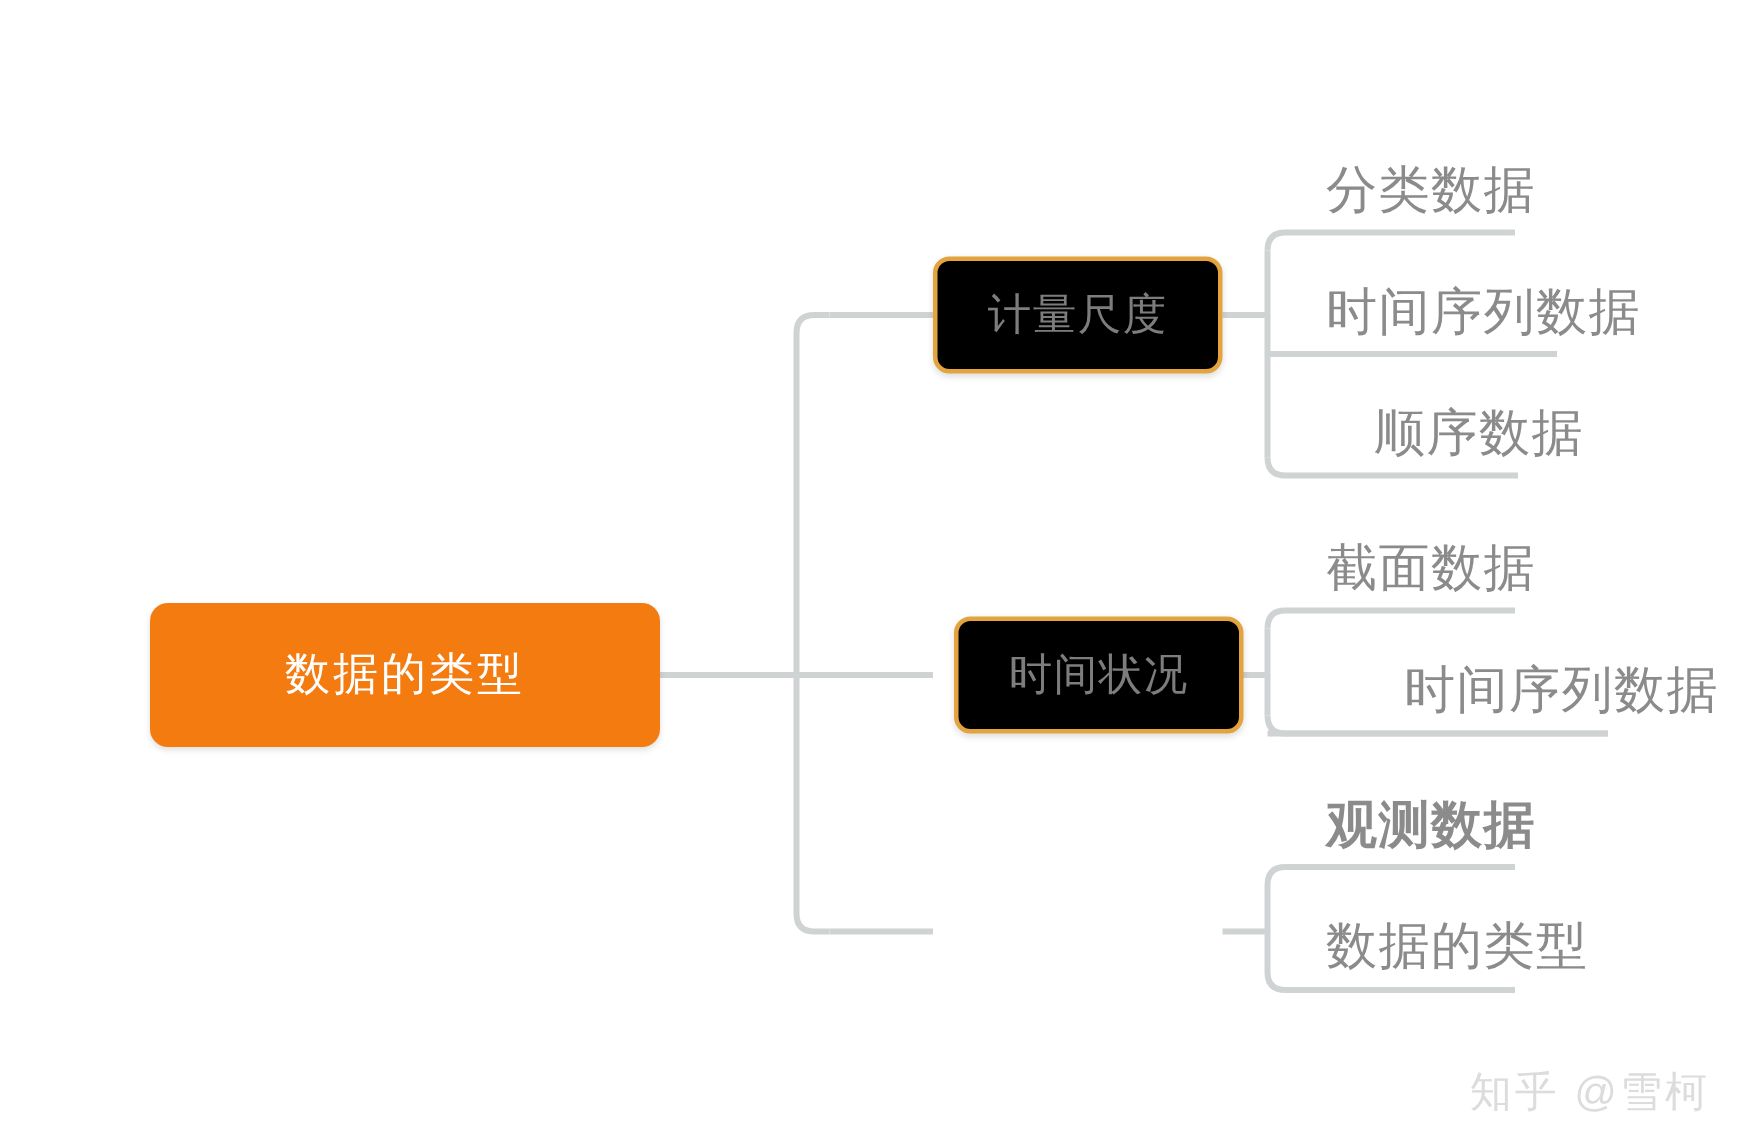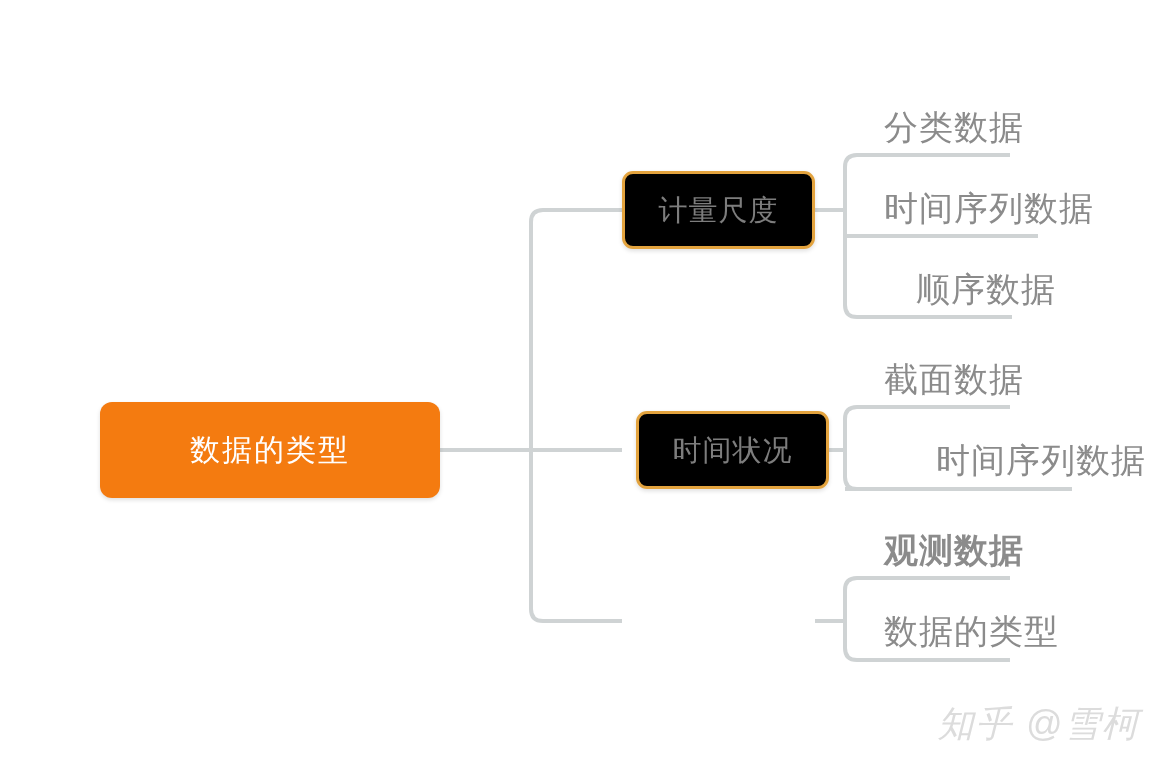--- a/index.html
+++ b/index.html
@@ -85,27 +85,26 @@
     line-height: 1;
     white-space: nowrap;
   }
 
   
   .watermark {
     position: absolute;
     right: 24px;
     bottom: 22px;
     color: #dcdcdc;
-    font-size: 36px;
+    font-size: 28px;
     letter-spacing: 2px;
     line-height: 1;
     user-select: none;
     white-space: nowrap;
     z-index: 2;
-    font-style: italic;
   }
 </style>
 </head>
 <body>
 
 <div id="canvas">
 
   <svg id="wires" viewBox="0 0 1164 764" xmlns="http://www.w3.org/2000/svg">
     <g fill="none" stroke="#CFD3D4" stroke-width="4" stroke-linecap="butt">
 

